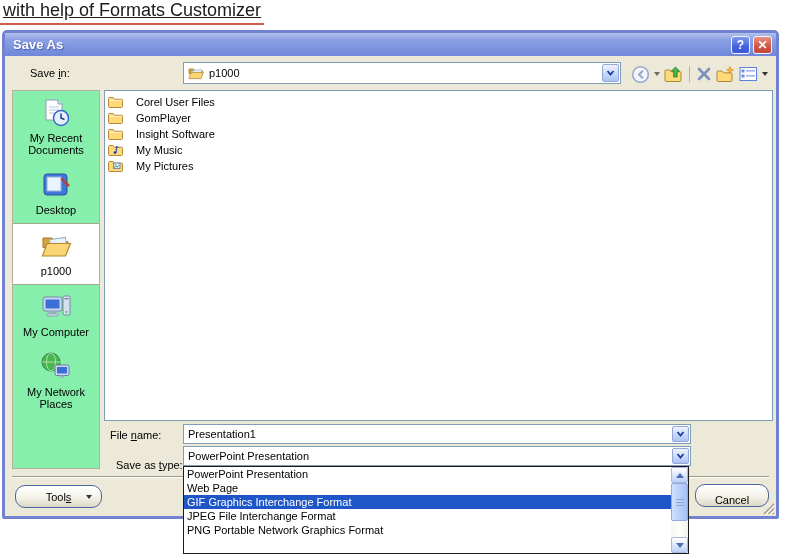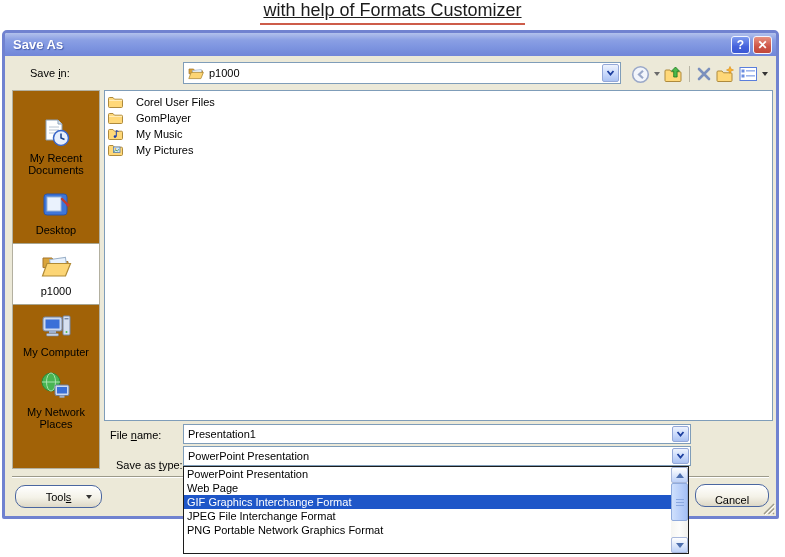--- a/index.html
+++ b/index.html
@@ -6,21 +6,21 @@
   html,body { width:785px; height:557px; }
   body {
     position: relative;
     font-family: "Liberation Sans", sans-serif;
     background: #fff;
     overflow: hidden;
     font-size: 11px;
     color: #000;
   }
   
-  .heading-wrap { position:absolute; top:0; left:0; width:100%; text-align:center; }
+  .heading-wrap { position:absolute; top:0; left:0; width:100%; }
   .heading {
     display:inline-block;
     font-size:18px; color:#1b1b1b;
     text-decoration: underline;
     border-bottom: 2px solid #cd5c4a;
     padding: 0 3px 1px 3px;
     line-height: 1.2;
   }
   
   .dialog {
@@ -68,23 +68,23 @@
     display:flex; align-items:center; justify-content:center;
   }
   
   .toolbar { position:absolute; left:626px; top:8px; height:20px; display:flex; align-items:center; gap:4px; }
   .tool { display:flex; align-items:center; justify-content:center; }
   .tsep { width:1px; height:16px; background:#b8b5a5; margin:0 2px; }
   .caret-down { width:0; height:0; border-left:3px solid transparent; border-right:3px solid transparent; border-top:4px solid #6a6a6a; }
   
   .places {
     position:absolute; left:7px; top:34px; width:88px; height:379px;
-    border:1px solid #b3b0a0; background:#a16207;
+    border:1px solid #b3b0a0; background:#86efac;
     display:flex; flex-direction:column; align-items:center;
-    padding-top:20px; overflow:hidden;
+    padding-top:0; overflow:hidden;
   }
   .place {
     width:100%; display:flex; flex-direction:column; align-items:center;
     padding:6px 2px 7px; text-align:center; line-height:12px; font-size:11px;
   }
   .place .picon { width:32px; height:32px; margin-bottom:3px; }
   .place.selected {
     background:#fff;
     border-top:1px solid #a8a590; border-bottom:1px solid #a8a590;
   }
@@ -288,20 +288,27 @@
       <div class="file-row">
         <svg width="15" height="12" viewBox="0 0 15 12">
             <path d="M0.5 2.5 C0.5 1.9 0.9 1.5 1.5 1.5 H5 L6.5 3.2 H13.5 C14.1 3.2 14.5 3.6 14.5 4.2 V10.5 C14.5 11.1 14.1 11.5 13.5 11.5 H1.5 C0.9 11.5 0.5 11.1 0.5 10.5 Z" fill="#ffd878" stroke="#ae8a3d"></path>
             <path d="M1 4.4 H14" stroke="#ffeebc" stroke-width="1.1"></path>
           </svg>
         <span>GomPlayer</span>
       </div>
       <div class="file-row">
         <svg width="15" height="12" viewBox="0 0 15 12">
             <path d="M0.5 2.5 C0.5 1.9 0.9 1.5 1.5 1.5 H5 L6.5 3.2 H13.5 C14.1 3.2 14.5 3.6 14.5 4.2 V10.5 C14.5 11.1 14.1 11.5 13.5 11.5 H1.5 C0.9 11.5 0.5 11.1 0.5 10.5 Z" fill="#ffd878" stroke="#ae8a3d"></path>
+            <path d="M1 4.4 H14" stroke="#ffeebc" stroke-width="1.1"></path>
+          </svg>
+        <span>Insight Software</span>
+      </div>
+      <div class="file-row">
+        <svg width="15" height="12" viewBox="0 0 15 12">
+            <path d="M0.5 2.5 C0.5 1.9 0.9 1.5 1.5 1.5 H5 L6.5 3.2 H13.5 C14.1 3.2 14.5 3.6 14.5 4.2 V10.5 C14.5 11.1 14.1 11.5 13.5 11.5 H1.5 C0.9 11.5 0.5 11.1 0.5 10.5 Z" fill="#ffd878" stroke="#ae8a3d"></path>
             <circle cx="7" cy="8.6" r="1.3" fill="#1b3fae"></circle>
             <path d="M8.3 8.6 V2.6 l2.2 0.9" stroke="#1b3fae" stroke-width="1" fill="none"></path>
           </svg>
         <span>My Music</span>
       </div>
       <div class="file-row">
         <svg width="15" height="12" viewBox="0 0 15 12">
             <path d="M0.5 2.5 C0.5 1.9 0.9 1.5 1.5 1.5 H5 L6.5 3.2 H13.5 C14.1 3.2 14.5 3.6 14.5 4.2 V10.5 C14.5 11.1 14.1 11.5 13.5 11.5 H1.5 C0.9 11.5 0.5 11.1 0.5 10.5 Z" fill="#ffd878" stroke="#ae8a3d"></path>
             <rect x="5.5" y="3" width="6.5" height="5.5" fill="#cfe6fb" stroke="#5a7ca8" stroke-width="0.8"></rect>
             <circle cx="7.4" cy="4.8" r="0.9" fill="#f7b43d"></circle>

